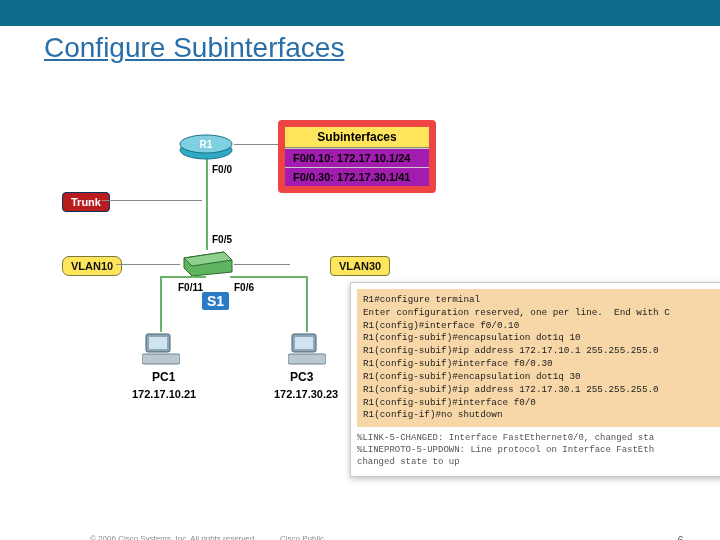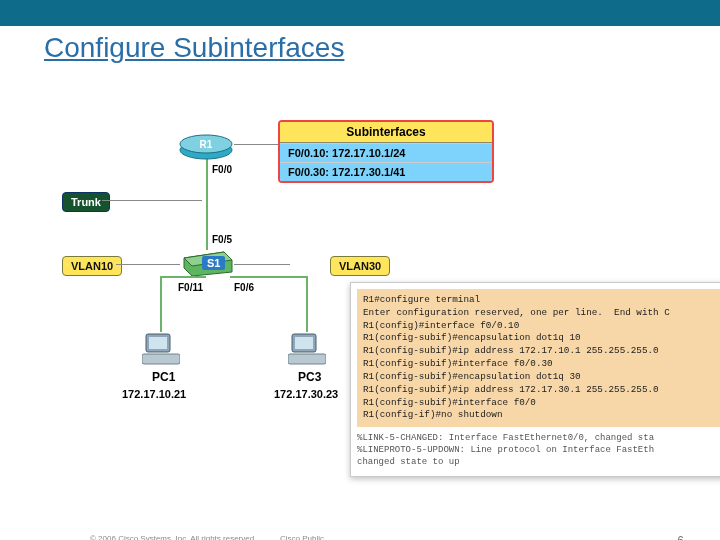--- a/index.html
+++ b/index.html
@@ -8,34 +8,34 @@
   
   .topbar { width: 100%; height: 26px; background: #0e6b8a; }
 
   
   .title { color: #2a6ea8; font-size: 28px; font-weight: 400; padding: 6px 0 0 44px; text-decoration: underline; }
 
   
   .canvas { position: absolute; left: 30px; top: 100px; width: 660px; height: 400px; }
 
   .label-box { position: absolute; background: #ffe55c; border: 1px solid #7a7a3a; border-radius: 4px; font-size: 11px; font-weight: bold; padding: 3px 8px; color: #111; }
-  .label-box.trunk { background: #14532d; color: #fff; border: 1px solid #0b3264; }
+  .label-box.trunk { background: #b91c1c; color: #fff; border: 1px solid #0b3264; }
 
   .dev-label { position: absolute; font-size: 12px; font-weight: bold; color: #000; }
   .port-label { position: absolute; font-size: 10px; font-weight: bold; color: #000; }
   .ip-label { position: absolute; font-size: 11px; font-weight: bold; color: #000; }
-  .s1-chip { position: absolute; background:#2a7bc6; color:#fff; font-size:11px; font-weight:bold; padding:1px 5px; border-radius:2px; }
+  .s1-chip { position: absolute; background:#2a7bc6; color:#fff; font-size:14px; font-weight:bold; padding:1px 5px; border-radius:2px;margin-top:36px; }
 
   
   .wire { position: absolute; background: #6bb26b; }
 
   
-  .sub-table { position: absolute; left: 248px; top: 20px; width: 216px; border: 2px solid #ef4444; border-radius: 4px; overflow: hidden; }
+  .sub-table { position: absolute; left: 248px; top: 20px; width: 158px; border: 7px solid #ef4444; border-radius: 4px; overflow: hidden; }
   .sub-table .hdr { background: #ffe55c; text-align: center; font-size: 12px; font-weight: bold; padding: 3px 0; border-bottom: 1px solid #8a8a6a; }
-  .sub-table .row { background: #7dd3fc; font-size: 11px; font-weight: bold; padding: 3px 8px; border-top: 1px solid #ccc; }
+  .sub-table .row { background: #a21caf; font-size: 11px; font-weight: bold; padding: 3px 8px; border-top: 1px solid #ccc; }
 
   
   .term { position: absolute; left: 320px; top: 182px; width: 380px; height: 195px; background: #fff; border: 1px solid #c9c9c9; box-shadow: 0 2px 6px rgba(0,0,0,.25); }
   .term-inner { background: #f7d7a8; margin: 6px; padding: 5px 6px; font-family: "Courier New", monospace; font-size: 9.3px; line-height: 1.38; color: #222; white-space: pre; overflow: hidden; }
   .term-sys { background: transparent; margin: 0 6px 4px 6px; font-family: "Courier New", monospace; font-size: 9px; color: #555; line-height: 1.3; white-space: pre; }
 
   
   .footer { position: absolute; bottom: 6px; left: 0; width: 100%; font-size: 8px; color: #8a8a8a; }
   .footer .c1 { position: absolute; left: 90px; }
   .footer .c2 { position: absolute; left: 280px; }
@@ -83,37 +83,37 @@
     <rect x="7" y="5" width="18" height="12" fill="#cfe4ef"></rect>
     <rect x="0" y="22" width="38" height="10" rx="2" fill="#b9c8d1" stroke="#6d838f"></rect>
   </svg>
   <svg class="pc" style="left:258px; top:232px;" viewBox="0 0 38 34">
     <rect x="4" y="2" width="24" height="18" rx="2" fill="#8fa6b8" stroke="#46606f"></rect>
     <rect x="7" y="5" width="18" height="12" fill="#cfe4ef"></rect>
     <rect x="0" y="22" width="38" height="10" rx="2" fill="#b9c8d1" stroke="#6d838f"></rect>
   </svg>
 
   <div class="label-box trunk" style="left:32px; top:92px;">Trunk</div>
-  <div class="label-box" style="left:32px; top:156px;">VLAN10</div>
+  <div class="label-box" style="left:32px; top:156px;border-radius:7px;">VLAN10</div>
   <div class="label-box" style="left:262px; top:156px;margin-left:38px;">VLAN30</div>
 
   <div style="position:absolute; left:72px; top:100px; width:100px; height:1px; background:#888;"></div>
   <div style="position:absolute; left:86px; top:164px; width:64px; height:1px; background:#888;"></div>
   <div style="position:absolute; left:204px; top:164px; width:56px; height:1px; background:#888;"></div>
   <div style="position:absolute; left:204px; top:44px; width:44px; height:1px; background:#888;"></div>
 
   <div class="port-label" style="left:182px; top:64px;">F0/0</div>
   <div class="port-label" style="left:182px; top:134px;">F0/5</div>
   <div class="port-label" style="left:134px; top:182px;margin-left:14px;">F0/11</div>
   <div class="port-label" style="left:204px; top:182px;">F0/6</div>
 
   <div class="dev-label" style="left:122px; top:270px;">PC1</div>
-  <div class="dev-label" style="left:268px; top:270px;">PC3</div>
+  <div class="dev-label" style="left:260px; top:270px;">PC3</div>
 
-  <div class="ip-label" style="left:92px; top:288px;">172.17.10.21</div>
+  <div class="ip-label" style="left:102px; top:288px;">172.17.10.21</div>
   <div class="ip-label" style="left:244px; top:288px;">172.17.30.23</div>
 
   <div class="term">
     <div class="term-inner"><span>R1#configure terminal</span>
 <span>Enter configuration reserved, one per line.  End with C</span>
 <span>R1(config)#interface f0/0.10</span>
 <span>R1(config-subif)#encapsulation dot1q 10</span>
 <span>R1(config-subif)#ip address 172.17.10.1 255.255.255.0</span>
 <span>R1(config-subif)#interface f0/0.30</span>
 <span>R1(config-subif)#encapsulation dot1q 30</span>

